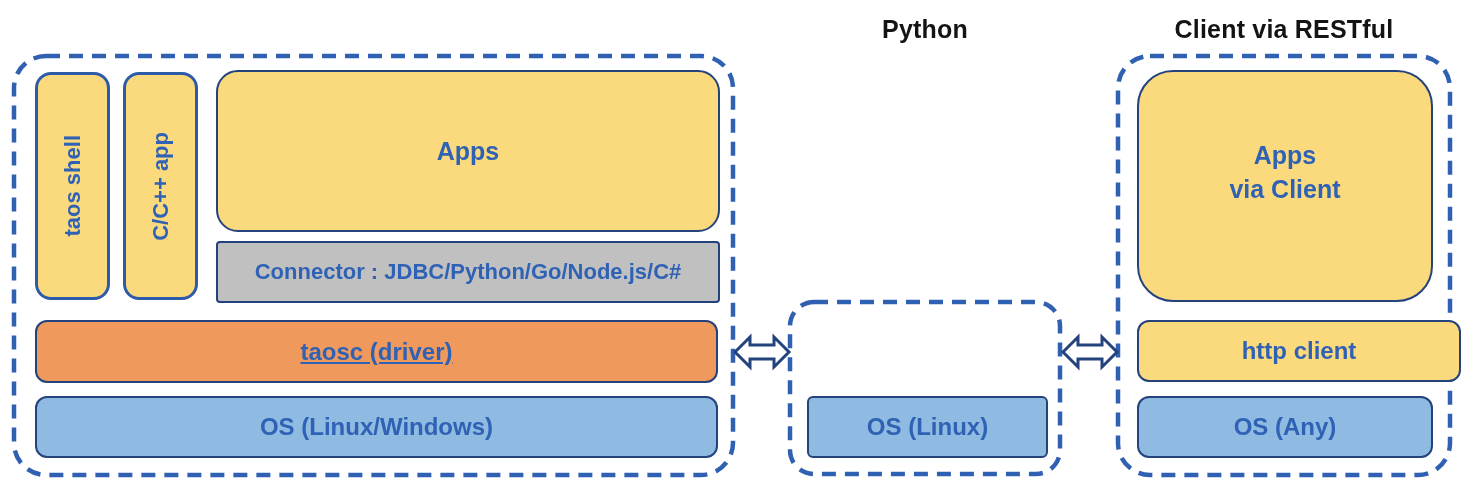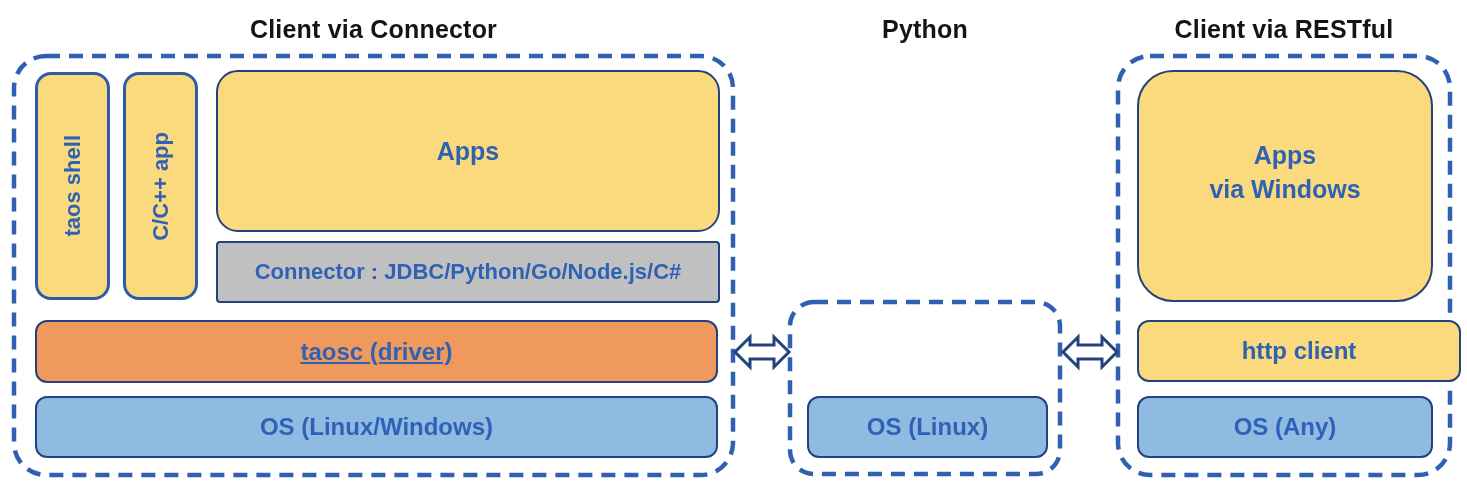--- a/index.html
+++ b/index.html
@@ -81,21 +81,20 @@
 <div class="canvas">
 
   <svg class="underlay" width="1467" height="498" viewBox="0 0 1467 498">
     <rect class="dashed" x="14" y="56" width="719" height="419" rx="32" ry="32"></rect>
     <rect class="dashed" x="790" y="302" width="270" height="172" rx="24" ry="24"></rect>
     <rect class="dashed" x="1118" y="56" width="332" height="419" rx="32" ry="32"></rect>
     <path class="arrow" transform="translate(733,333)" d="M2,19 L17,4 L17,12 L41,12 L41,4 L56,19 L41,34 L41,26 L17,26 L17,34 Z"></path>
     <path class="arrow" transform="translate(1061,333)" d="M2,19 L17,4 L17,12 L41,12 L41,4 L56,19 L41,34 L41,26 L17,26 L17,34 Z"></path>
   </svg>
 
-  <div class="sec-title" style="left:14px; width:719px;">Client via Connector</div>
   <div class="sec-title" style="left:790px; width:270px;">Python</div>
   <div class="sec-title" style="left:1118px; width:332px;">Client via RESTful</div>
 
   <div class="node yellow vert" style="left:35px; top:72px; width:75px; height:228px;">
     <span class="vtext">taos shell</span>
   </div>
 
   <div class="node yellow vert" style="left:123px; top:72px; width:75px; height:228px;">
     <span class="vtext">C/C++ app</span>
   </div>
@@ -110,27 +109,27 @@
 
   <div class="node orange row-box" style="left:35px; top:320px; width:683px; height:63px;">
     <span>taosc (driver)</span>
   </div>
 
   <div class="node blue row-box" style="left:35px; top:396px; width:683px; height:62px;">
     <span>OS (Linux/Windows)</span>
   </div>
 
 
-  <div class="node blue row-box" style="left:807px; top:396px; width:241px; height:62px;">
+  <div class="node blue row-box" style="left:807px; top:396px; width:241px; height:62px;border-radius:6px;">
     <span>OS (Linux)</span>
   </div>
 
   <div class="node yellow rest-box" style="left:1137px; top:70px; width:296px; height:232px;">
     <span>Apps</span>
-    <span>via Windows</span>
+    <span>via Client</span>
   </div>
 
   <div class="node yellow row-box" style="left:1137px; top:320px; width:324px; height:62px;">
     <span>http client</span>
   </div>
 
   <div class="node blue row-box" style="left:1137px; top:396px; width:296px; height:62px;">
     <span>OS (Any)</span>
   </div>
 

